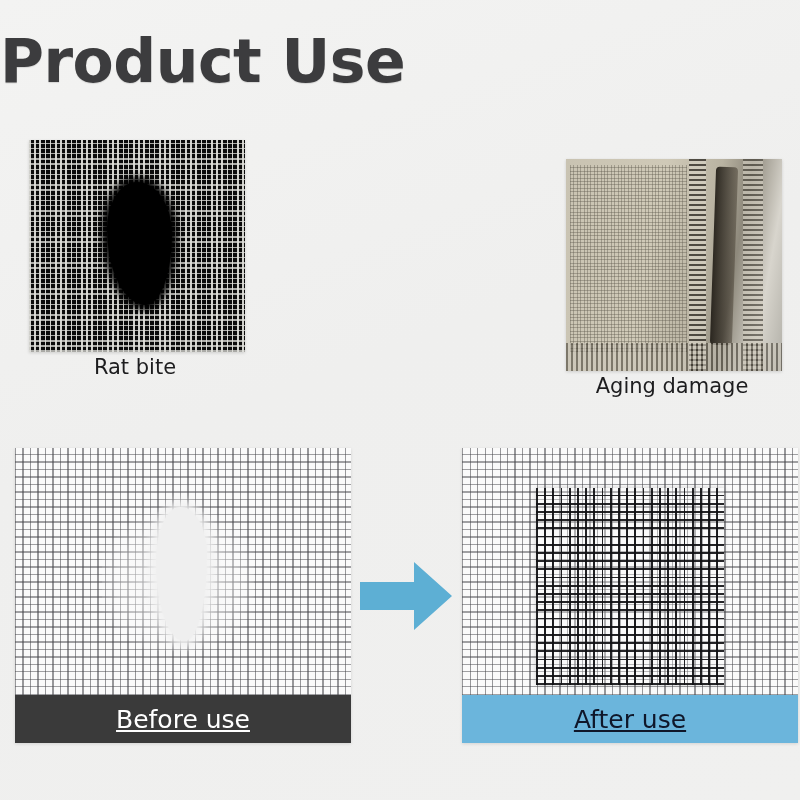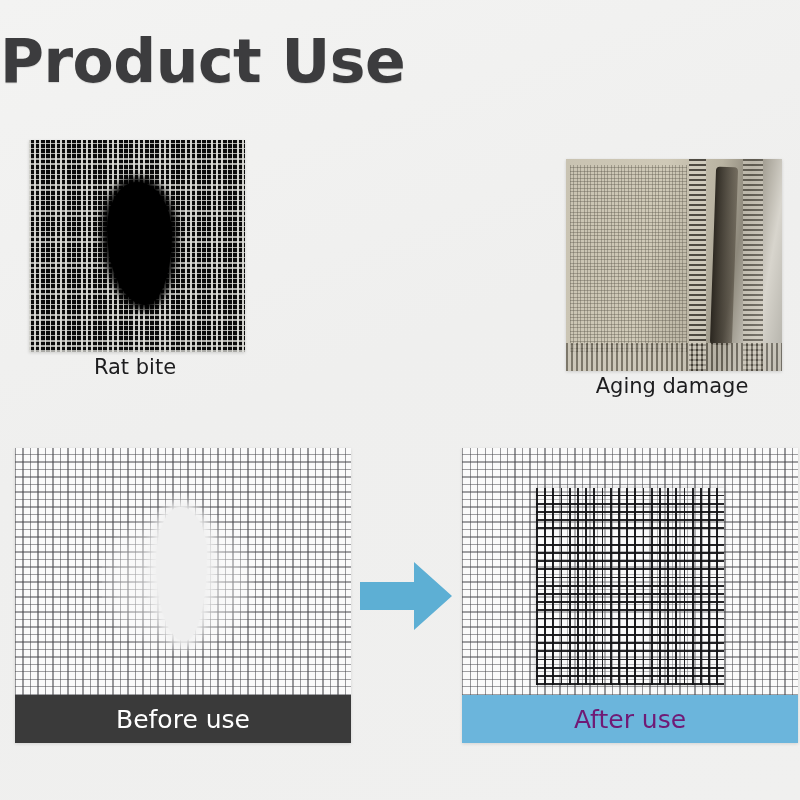--- a/index.html
+++ b/index.html
@@ -216,23 +216,24 @@
   .banner {
     position: absolute;
     left: 0; bottom: 0;
     width: 100%;
     height: 48px;
     display: flex;
     align-items: center;
     justify-content: center;
     font-size: 25px;
     font-family: "DejaVu Sans", sans-serif;
+    text-decoration: underline;
   }
   .banner-dark { background: #3a3a3a; color: #ffffff; }
-  .banner-blue { background: #6bb5dc; color: #701a75; }
+  .banner-blue { background: #6bb5dc; color: #0f172a; }
 
   
   #transition-arrow {
     position: absolute;
     left: 360px;
     top: 558px;
     width: 92px;
     height: 76px;
   }
   #transition-arrow svg { display: block; }

